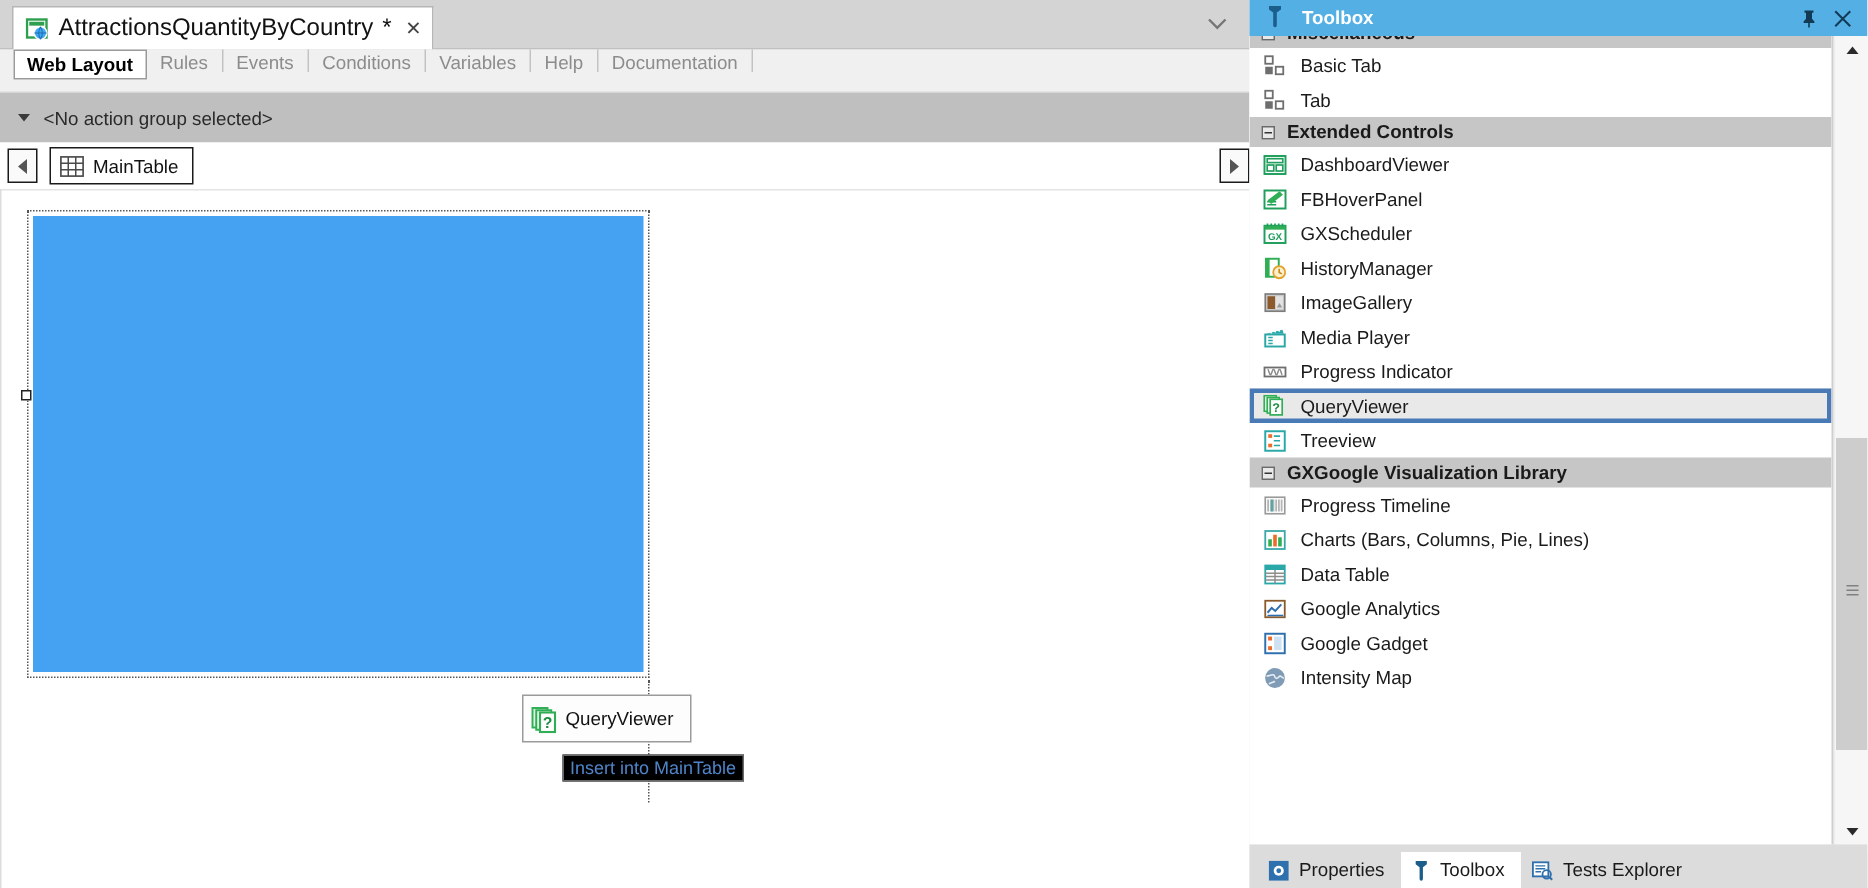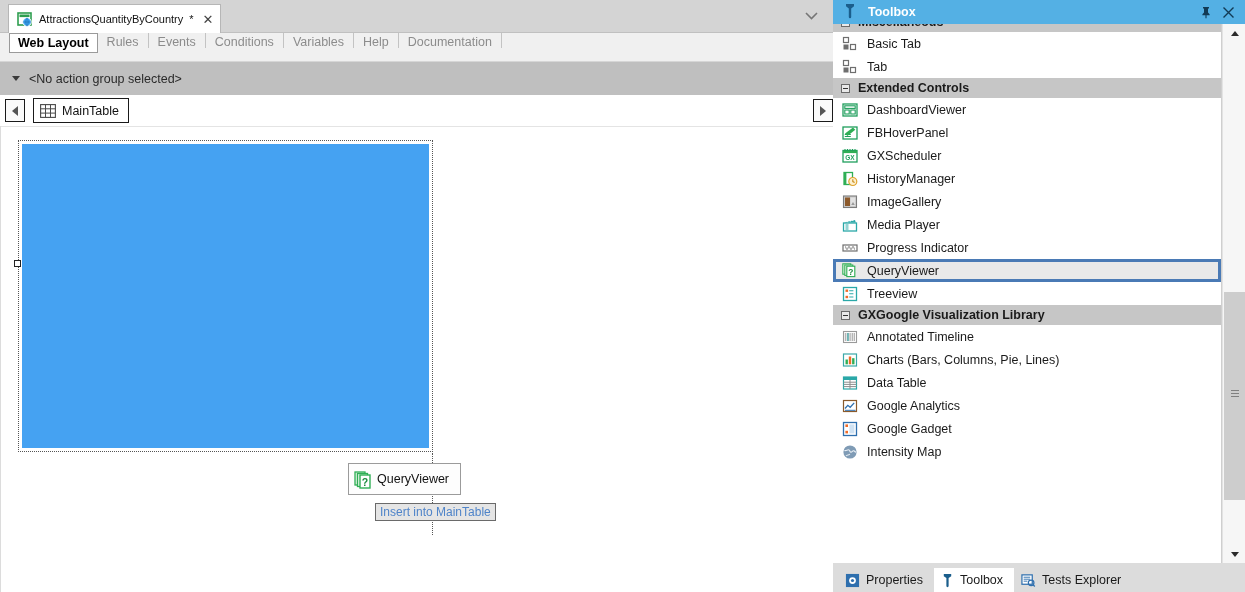--- a/index.html
+++ b/index.html
@@ -25,21 +25,21 @@
     background: #d4d4d4;
     border-bottom: 1px solid #c0c0c0;
   }
   #doc-tab {
     position: absolute; left: 8px; top: 4px; height: 29px;
     background: #ffffff;
     border: 1px solid #b6b6b6; border-bottom: none;
     display: flex; align-items: center; padding: 0 7px 0 8px;
     gap: 6px;
   }
-  #doc-tab .tab-title { font-size: 11px; color: #111; white-space: nowrap; }
+  #doc-tab .tab-title { font-size: 16px; color: #111; white-space: nowrap; }
   #doc-tab .tab-close {
     font-size: 13px; color: #444; margin-left: 3px; line-height: 1;
     font-family: "DejaVu Sans", sans-serif;
   }
   .tabicon { width: 16px; height: 15px; position: relative; flex: none; }
 
   #tab-dropdown {
     position: absolute; right: 10px; top: 6px; width: 24px; height: 20px;
     display: flex; align-items: center; justify-content: center;
   }
@@ -119,21 +119,21 @@
     border-left: 1px dotted #555;
   }
   #drag-chip {
     position: absolute; left: 348px; top: 336px; height: 32px;
     background: #fdfdfd; border: 1px solid #9b9b9b;
     display: flex; align-items: center; gap: 7px; padding: 0 11px 0 5px;
   }
   #drag-chip .dtext { font-size: 12.5px; color: #111; }
   #drop-hint {
     position: absolute; left: 375px; top: 376px; height: 18px;
-    background: #e5e5e5; border: 1px solid #6a6a6a;
+    background: #000000; border: 1px solid #6a6a6a;
     display: flex; align-items: center; padding: 0 4px;
     font-size: 12px; color: #4f84c9;
     white-space: nowrap;
   }
   #editor-edge-l { position: absolute; left: 0; top: 126px; width: 1px; height: 466px; background: #dcdcdc; }
 
   
   #toolbox {
     position: absolute; left: 833px; top: 0; width: 412px; height: 592px;
     background: #f0f0f0;
@@ -466,21 +466,21 @@
       </div>
 
       <div class="item">
         <span class="ico">
           <svg width="16" height="16" viewBox="0 0 16 16">
             <rect x="1.5" y="2.5" width="13" height="11" fill="#ffffff" stroke="#9a9a9a" stroke-width="1.1"></rect>
             <path d="M3.4 4v8M5.2 4v8M7 4v8M8.8 4v8M10.6 4v8M12.4 4v8" stroke="#b5b5b5" stroke-width="1.2"></path>
             <path d="M6 4v8" stroke="#3aa8a8" stroke-width="1.2"></path>
           </svg>
         </span>
-        <span>Annotated Timeline</span>
+        <span>Progress Timeline</span>
       </div>
 
       <div class="item">
         <span class="ico">
           <svg width="16" height="16" viewBox="0 0 16 16">
             <rect x="1.5" y="2" width="13" height="12" fill="#ffffff" stroke="#3aa8a8" stroke-width="1.2"></rect>
             <rect x="3.5" y="7.5" width="2.4" height="4.8" fill="#2fae55"></rect>
             <rect x="6.8" y="4.5" width="2.4" height="7.8" fill="#ef6b28"></rect>
             <rect x="10.1" y="6.2" width="2.4" height="6.1" fill="#2fae55"></rect>
           </svg>

